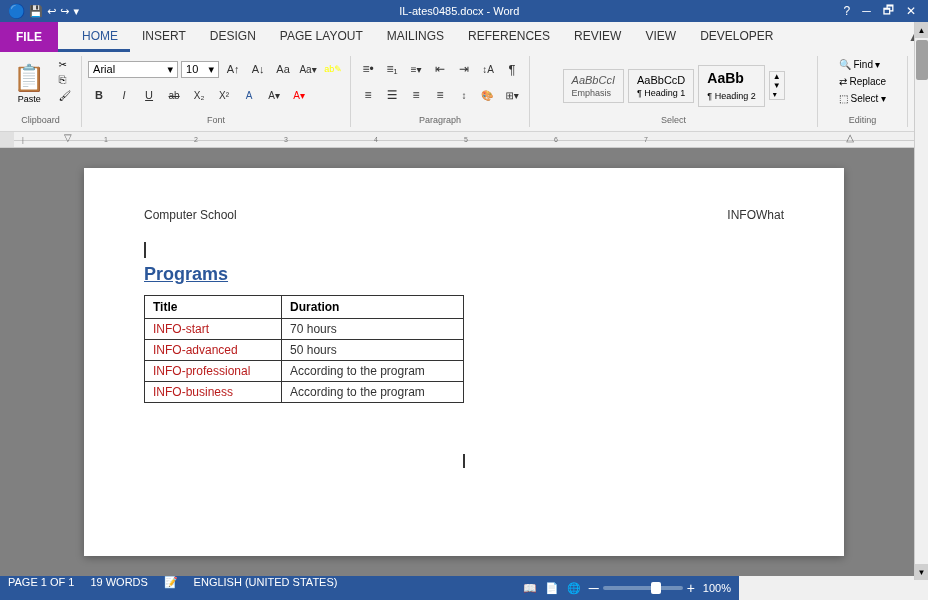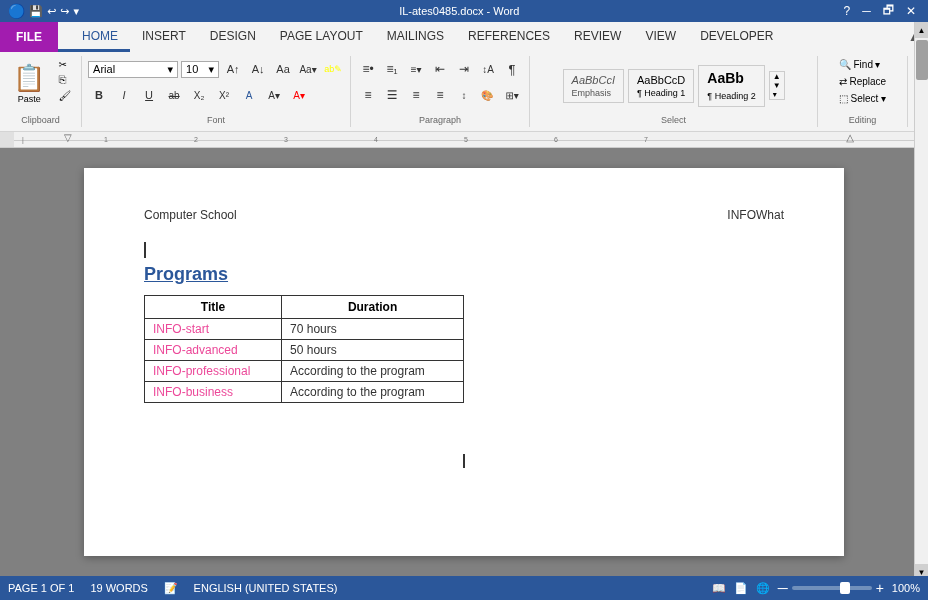--- a/index.html
+++ b/index.html
@@ -217,27 +217,27 @@
 
     .programs-table {
       border-collapse: collapse;
       width: 320px;
       font-size: 12px;
     }
     .programs-table th {
       background: white;
       border: 1px solid #333;
       padding: 4px 8px;
-      text-align: center;
+      text-align: left;
       font-weight: bold;
     }
     .programs-table td {
       border: 1px solid #333;
       padding: 3px 8px;
-      color: #ec4899;
+      color: #b91c1c;
     }
     .programs-table td:last-child {
       color: #333;
     }
 
     
     .scrollbar {
       position: absolute;
       right: 0;
       top: 22px;
@@ -267,26 +267,25 @@
       border-radius: 2px;
     }
 
     
     .status-bar {
       height: 24px;
       background: #2b579a;
       color: white;
       font-size: 11px;
       display: flex;
-      align-items: center;
       padding: 0 8px;
       gap: 16px;
       position: fixed;
       bottom: 0;
-      width: 928px;
+      width: 739px;
     }
     .status-right {
       margin-left: auto;
       display: flex;
       align-items: center;
       gap: 8px;
     }
     .zoom-bar {
       display: flex;
       align-items: center;

